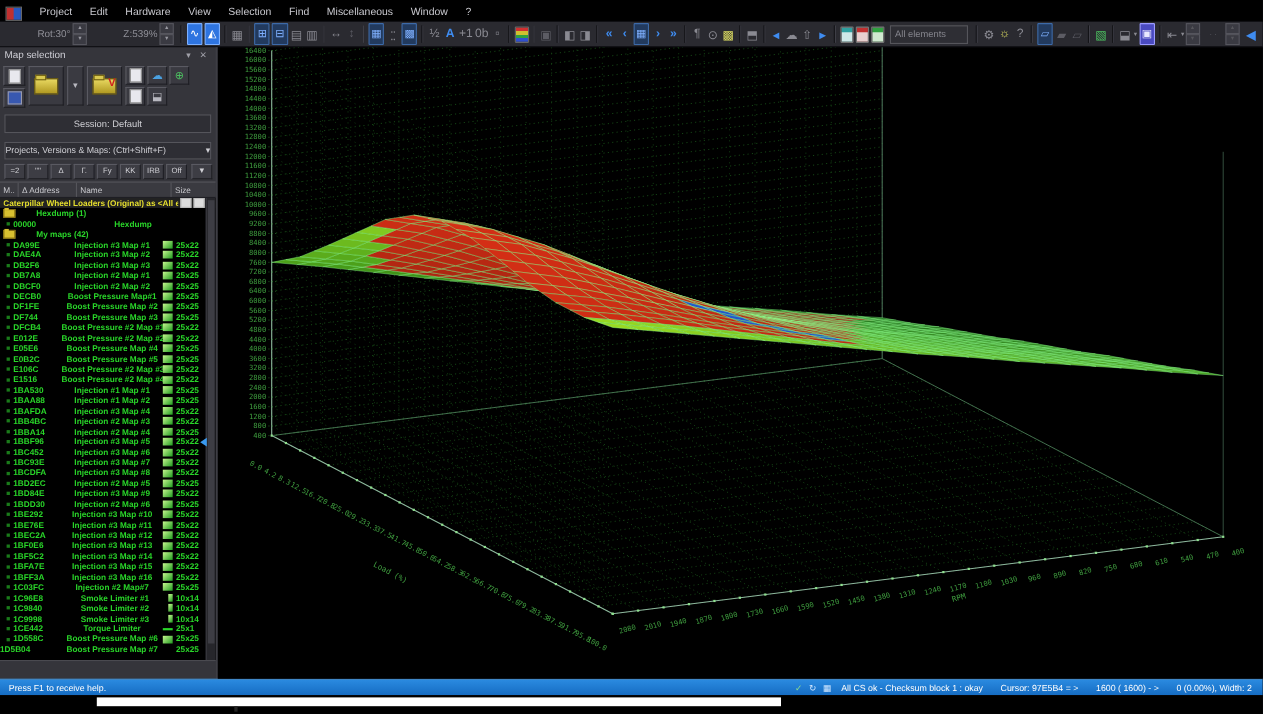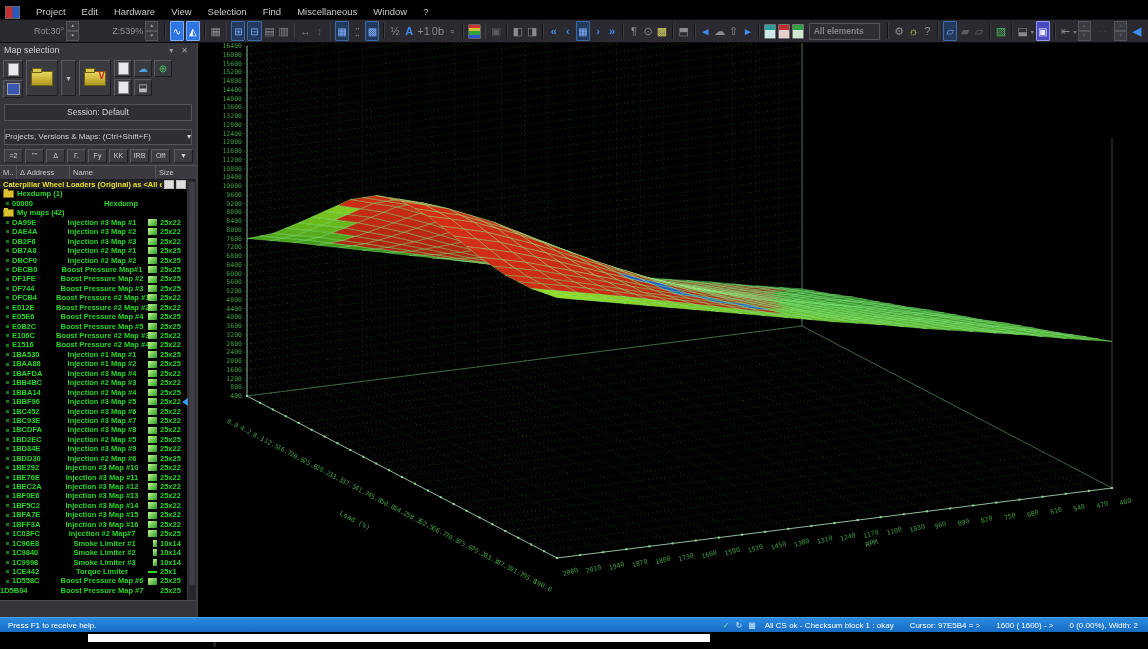--- a/index.html
+++ b/index.html
@@ -31,21 +31,21 @@
   .tbtn.blue2{background:#223a5e;border:1px solid #3d6aa8;color:#7fb0ff;font-size:10px;}
   .tbtn.bluearrow{color:#3f8cf0;font-weight:bold;}
   .tbtn.dark{color:#5c5c64;}
   .tbtn.yellow{color:#d8d860;}
   .tbtn.green{color:#4cc060;}
   .tbtn.purple{background:#4a4ac0;border:1px solid #9a9aff;color:#e8e8ff;font-size:10px;}
   .tbtn.rainbow{background:linear-gradient(180deg,#d03030 0 25%,#d0c030 25% 50%,#30a040 50% 75%,#3050d0 75% 100%);width:16px;height:13px;border:1px solid #666;}
   .tbtn.winT{background:linear-gradient(180deg,#2fa0a0 0 35%,#cfe8e8 35% 100%);width:15px;height:13px;border:1px solid #777;}
   .tbtn.winV{background:linear-gradient(180deg,#c03030 0 35%,#e8d0d0 35% 100%);width:15px;height:13px;border:1px solid #777;}
   .tbtn.winP{background:linear-gradient(180deg,#30a040 0 35%,#d0e8d0 35% 100%);width:15px;height:13px;border:1px solid #777;}
-  .tcombo{width:92px;height:15px;background:#2e2e34;border:1px solid #55555b;color:#85858d;font-size:8.5px;line-height:15px;padding:0 4px;margin:0 4px;font-weight:bold;}
+  .tcombo{width:92px;height:15px;background:#2e2e34;border:1px solid #55555b;color:#85858d;font-size:8.5px;line-height:15px;padding:0 4px;margin:0 4px;}
   .tcaret{color:#8a8a92;font-size:6px;margin:0 1px;}
   .tdots{color:#5a5a62;font-size:8px;letter-spacing:2px;margin:0 6px;}
 
   
   .main{flex:1;display:flex;min-height:0;}
 
   
   .sidebar{width:196px;flex:0 0 auto;background:#35353b;display:flex;flex-direction:column;border-right:2px solid #3e3e44;}
   .sb-head{height:14px;display:flex;align-items:center;padding:0 4px;color:#cfcfd6;font-size:9px;}
   .sb-head .sp{flex:1;}
@@ -81,21 +81,21 @@
   .trow .szbox{width:9px;height:7px;flex:0 0 auto;background:linear-gradient(135deg,#c8f890,#1f9a1f);margin-right:3px;}
   .trow .szbox.small{width:4px;}
   .trow .szbox.line{height:2px;background:#29d629;}
   .trow .sz{width:26px;flex:0 0 auto;color:#29d629;}
   .trow .dot{width:3px;height:3px;background:#1a7a1a;margin:0 3px 0 6px;flex:0 0 auto;}
   .trow.rootrow{background:#222;color:#e6df2e;padding-left:3px;}
   .trow.rootrow .rl{flex:1;overflow:hidden;color:#e6df2e;}
   .rooticon{width:8px;height:7px;border:1px solid #bbb;background:#ddd;margin-left:2px;flex:0 0 auto;}
   .folder{width:9px;height:6px;background:#d8c030;border:1px solid #806a10;margin:0 3px 0 3px;position:relative;flex:0 0 auto;}
   .folder:before{content:"";position:absolute;top:-2px;left:0;width:4px;height:2px;background:#d8c030;}
-  .trow .flabel{color:#2ad62a;}
+  .trow .flabel{color:#2ad62a;margin-left:16px;}
   .scrolltrack{position:absolute;top:0;right:0;width:8px;height:100%;background:#26262b;border-left:1px solid #3a3a40;}
   .scrollthumb{position:absolute;top:2px;right:1px;width:6px;height:96%;background:#3d3d44;}
   .listmarker{position:absolute;right:8px;top:218px;width:0;height:0;border-top:4px solid transparent;border-bottom:4px solid transparent;border-right:6px solid #3a9af0;}
   .sb-footer{height:16px;background:#35353b;border-top:1px solid #4a4a50;}
 
   
   .chartcol{flex:1;position:relative;background:#000;min-width:0;}
   .chartcol svg{position:absolute;left:0;top:0;}
   .viewtabs{position:absolute;left:0;bottom:0;width:100%;height:16px;background:#34343a;border-top:1px solid #56565c;display:flex;align-items:flex-end;padding-left:8px;box-sizing:border-box;}
   .vtab{min-width:22px;padding:0 6px;height:13px;line-height:13px;text-align:center;color:#c4c4ca;font-size:8px;background:#2c2c32;border:1px solid #111;border-bottom:none;margin-right:1px;}

